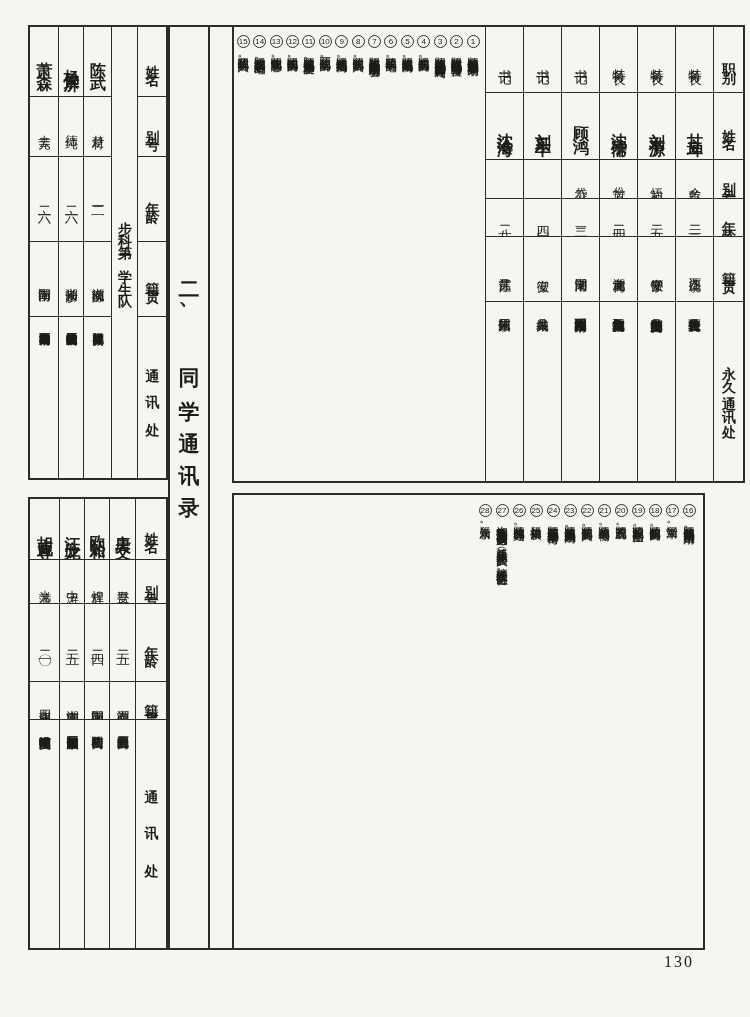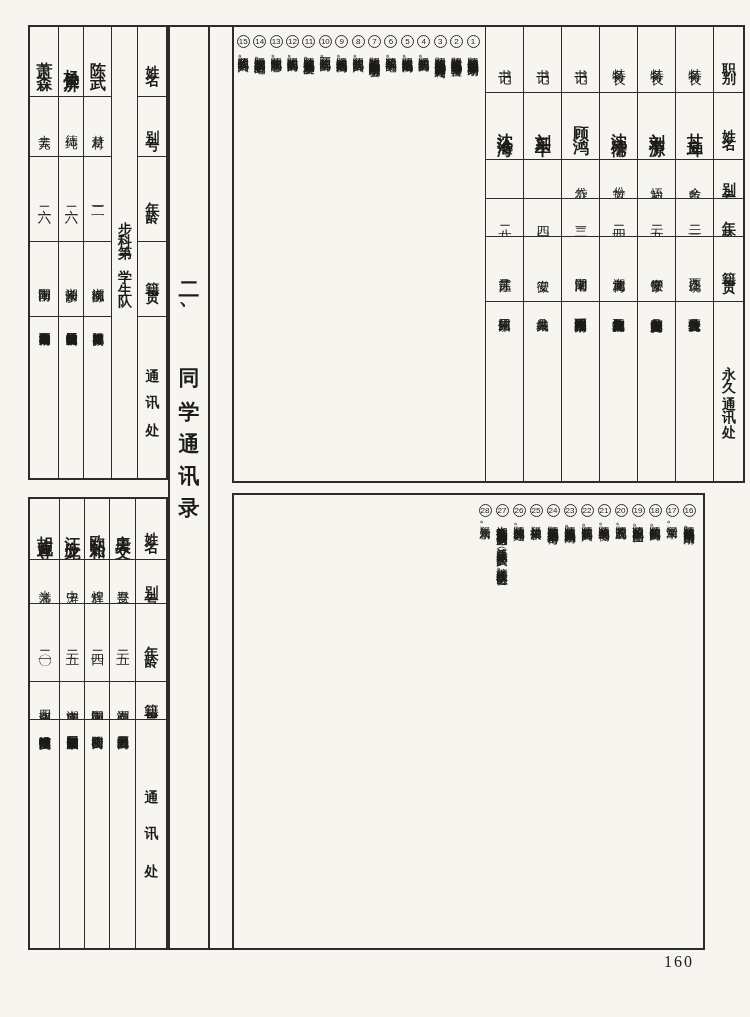--- a/index.html
+++ b/index.html
@@ -385,14 +385,14 @@
         <div class="note"><span class="nn">21</span><span>照片说明为鸟母侧。</span></div>
         <div class="note"><span class="nn">22</span><span>照片说明年龄为三八。</span></div>
         <div class="note"><span class="nn">23</span><span>照片说明通讯处为永嘉城内。</span></div>
         <div class="note"><span class="nn">24</span><span>照片说明通讯处为广州市新丰街一二号。</span></div>
         <div class="note"><span class="nn">25</span><span>疑为担架排长</span></div>
         <div class="note"><span class="nn">26</span><span>照片说明为编译处。</span></div>
         <div class="note"><span class="nn">27</span><span>本期学生队官佐名录标有队别的仅有第一、（第一步兵大队）第二（第二步兵大队）、第六（经理大队）学生队官佐。</span></div>
         <div class="note"><span class="nn">28</span><span>疑为永新。</span></div>
       </div>
   </div>
-  <div class="pageno">160</div>
+  <div class="pageno">130</div>
 </div>
 
 </body></html>

